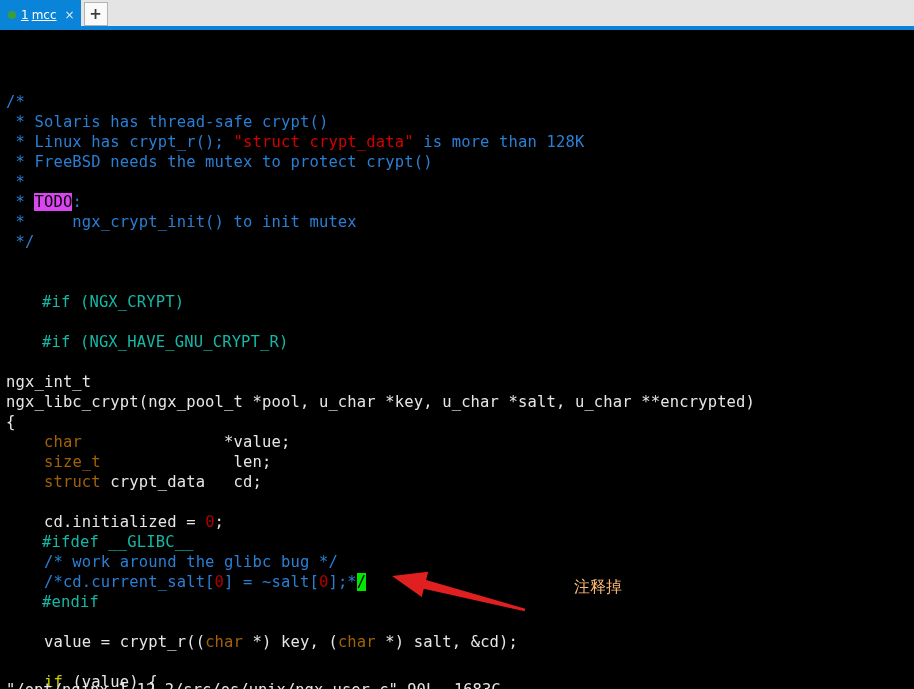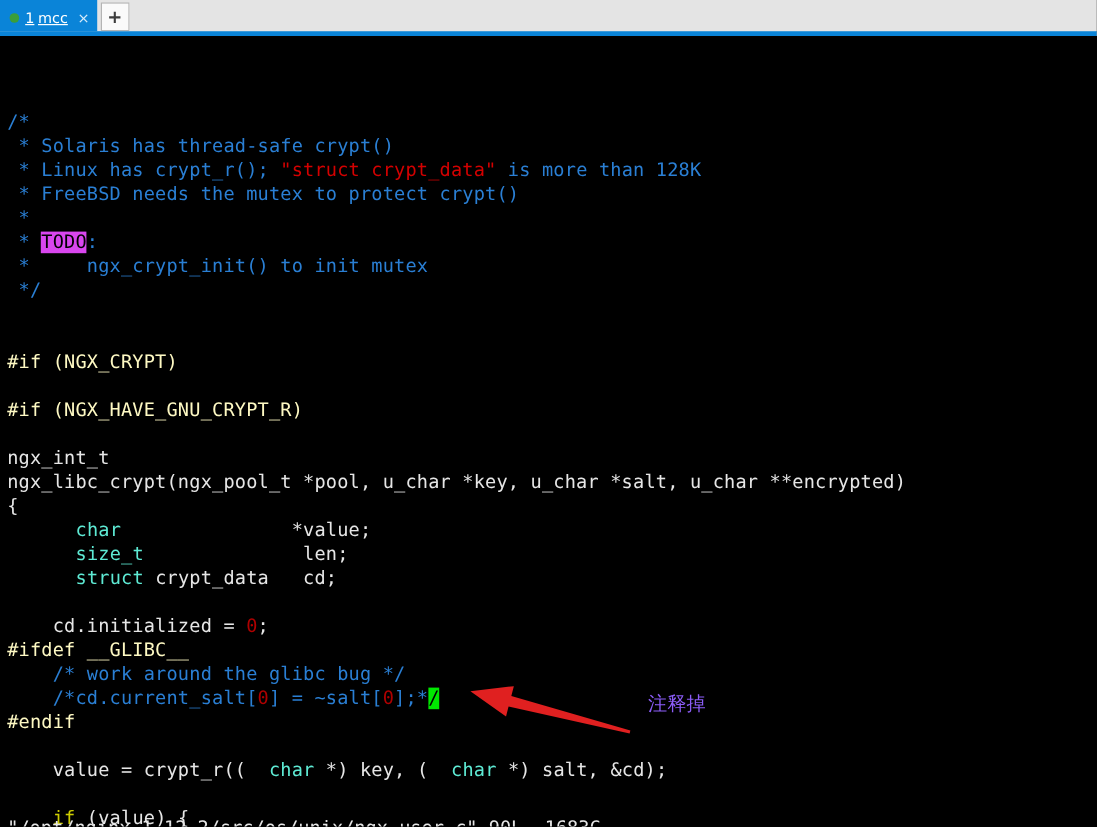--- a/index.html
+++ b/index.html
@@ -105,22 +105,22 @@
     white-space: pre;
     color: #cccccc;
     letter-spacing: 0.15px;
   }
   .ln { height: 20px; }
 
   
   .c-comment   { color: #2a7fd4; }       
   .c-string    { color: #d40000; }       
   .c-todo      { background: #d946ef; color: #000000; }
-  .c-pre       { color: #fef9c3; }       
-  .c-type      { color: #5eead4; margin-left: 19px; }       
+  .c-pre       { color: #14b8a6; margin-left: 36px; }       
+  .c-type      { color: #a16207; }       
   .c-number    { color: #b00000; }       
   .c-stmt      { color: #cdcd00; }       
   .c-norm      { color: #e6e6e6; }
   .c-cursor    { background: #00e800; color: #000000; }
   .c-status    { color: #e6e6e6; }
 
   
   #annotation {
     position: absolute;
     left: 0;
@@ -157,16 +157,16 @@
 
   <div id="screen">
     
   <div class="ln"><span class="c-comment">/*</span></div><div class="ln"><span class="c-comment"> * Solaris has thread-safe crypt()</span></div><div class="ln"><span class="c-comment"> * Linux has crypt_r(); </span><span class="c-string">"struct crypt_data"</span><span class="c-comment"> is more than 128K</span></div><div class="ln"><span class="c-comment"> * FreeBSD needs the mutex to protect crypt()</span></div><div class="ln"><span class="c-comment"> *</span></div><div class="ln"><span class="c-comment"> * </span><span class="c-todo">TODO</span><span class="c-comment">:</span></div><div class="ln"><span class="c-comment"> *     ngx_crypt_init() to init mutex</span></div><div class="ln"><span class="c-comment"> */</span></div><div class="ln">&nbsp;</div><div class="ln">&nbsp;</div><div class="ln"><span class="c-pre">#if (NGX_CRYPT)</span></div><div class="ln">&nbsp;</div><div class="ln"><span class="c-pre">#if (NGX_HAVE_GNU_CRYPT_R)</span></div><div class="ln">&nbsp;</div><div class="ln"><span class="c-norm">ngx_int_t</span></div><div class="ln"><span class="c-norm">ngx_libc_crypt(ngx_pool_t *pool, u_char *key, u_char *salt, u_char **encrypted)</span></div><div class="ln"><span class="c-norm">{</span></div><div class="ln"><span class="c-norm">    </span><span class="c-type">char</span><span class="c-norm">               *value;</span></div><div class="ln"><span class="c-norm">    </span><span class="c-type">size_t</span><span class="c-norm">              len;</span></div><div class="ln"><span class="c-norm">    </span><span class="c-type">struct</span><span class="c-norm"> crypt_data   cd;</span></div><div class="ln">&nbsp;</div><div class="ln"><span class="c-norm">    cd.initialized = </span><span class="c-number">0</span><span class="c-norm">;</span></div><div class="ln"><span class="c-pre">#ifdef __GLIBC__</span></div><div class="ln"><span class="c-comment">    /* work around the glibc bug */</span></div><div class="ln"><span class="c-comment">    /*cd.current_salt[</span><span class="c-number">0</span><span class="c-comment">] = ~salt[</span><span class="c-number">0</span><span class="c-comment">];*</span><span class="c-cursor">/</span></div><div class="ln"><span class="c-pre">#endif</span></div><div class="ln">&nbsp;</div><div class="ln"><span class="c-norm">    value = crypt_r((</span><span class="c-type">char</span><span class="c-norm"> *) key, (</span><span class="c-type">char</span><span class="c-norm"> *) salt, &amp;cd);</span></div><div class="ln">&nbsp;</div><div class="ln"><span class="c-norm">    </span><span class="c-stmt">if</span><span class="c-norm"> (value) {</span></div></div>
 
   <svg id="annotation" viewBox="0 0 914 659" width="914" height="659">
     <g>
       <polygon id="arrow-shape" fill="#e02020" points="392.0,546.0 428.2,541.8 426.1,550.1 525.3,578.8 524.7,581.2 423.8,558.8 421.7,567.0"></polygon>
     </g>
   </svg>
-  <div id="anno-text" style="color: #8b5cf6;">注释掉</div>
+  <div id="anno-text" style="color: #fdba74; margin-left: 34px;">注释掉</div>
 
   <div style="position:absolute;left:6px;top:650px;font-family:'DejaVu Sans Mono','Liberation Mono',monospace;font-size:15.5px;line-height:20px;white-space:pre;" class="c-status">"/opt/nginx-1.12.2/src/os/unix/ngx_user.c" 90L, 1683C</div>
 </div>
 
 </body></html>

